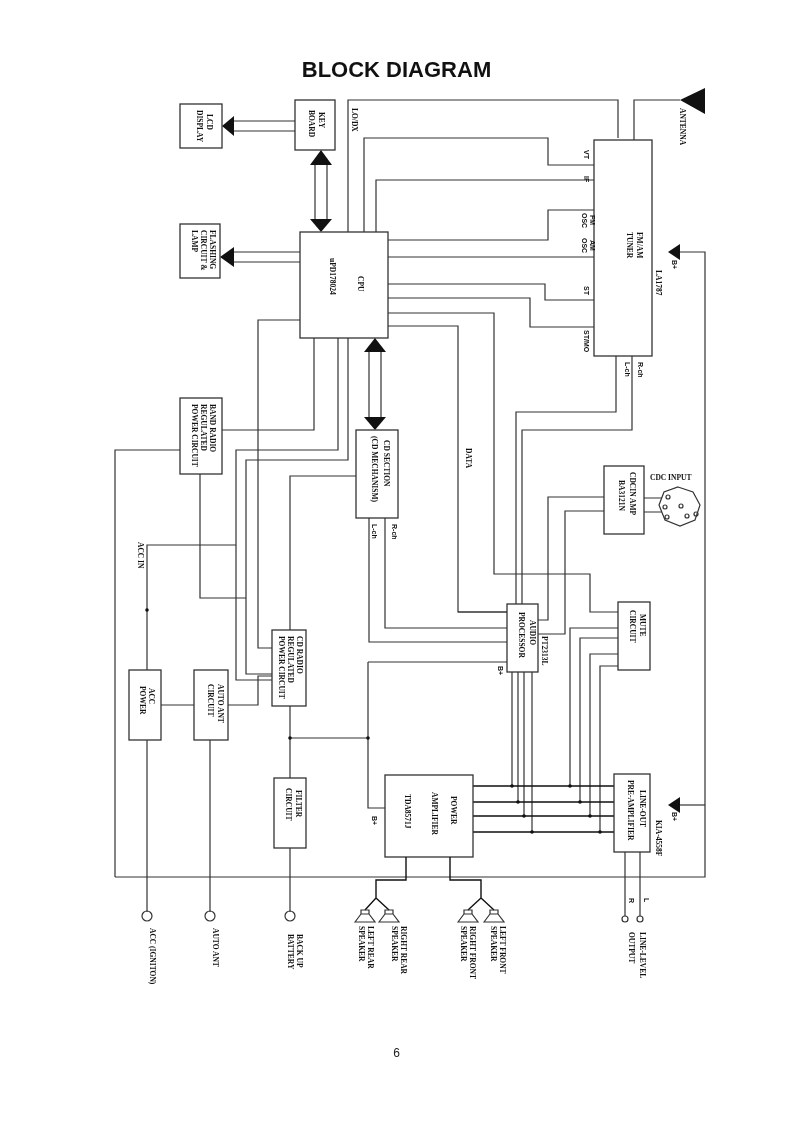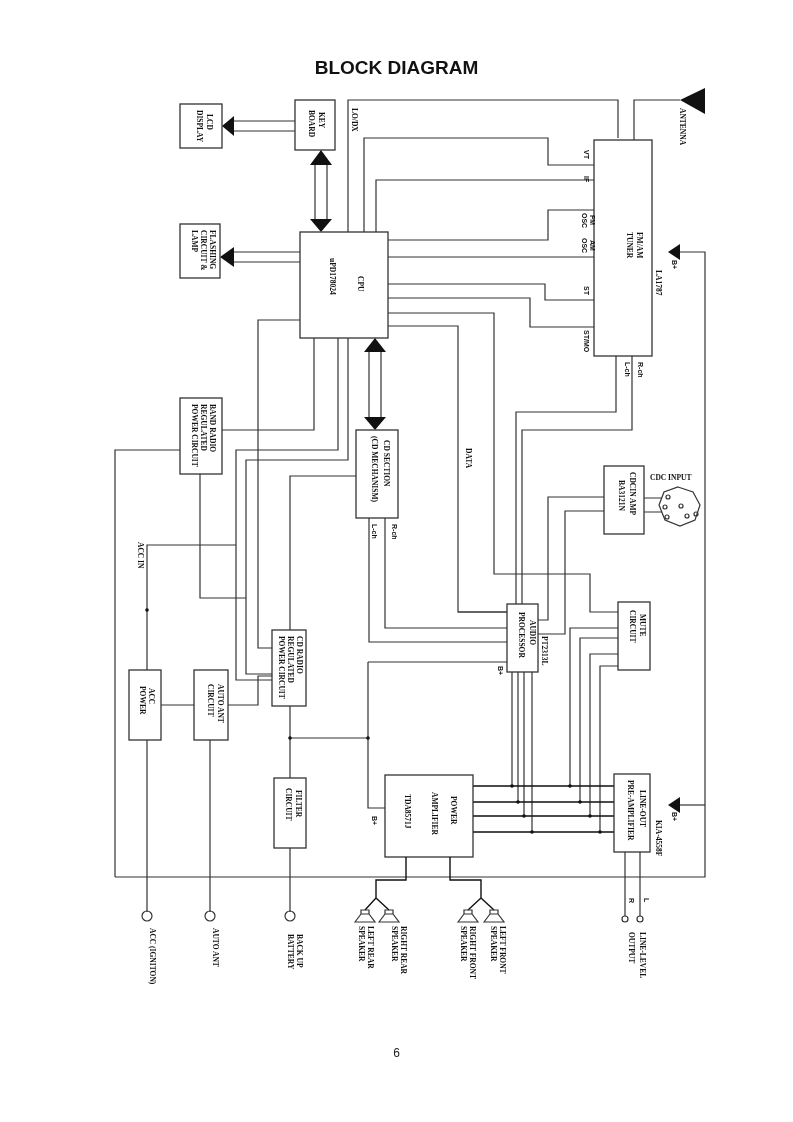--- a/index.html
+++ b/index.html
@@ -1,17 +1,17 @@
 <!DOCTYPE html>
 <html><head>
 <meta charset="utf-8">
 <style>
   html,body{margin:0;padding:0;background:#fff;}
   body{width:793px;height:1122px;position:relative;overflow:hidden;font-family:"Liberation Sans",sans-serif;}
-  .title{position:absolute;left:0;width:793px;top:57px;text-align:center;font-weight:bold;font-size:19px;color:#111;}
+  .title{position:absolute;left:0;width:793px;top:57px;text-align:center;font-weight:bold;font-size:22px;color:#111;}
   .page-num{position:absolute;left:0;width:793px;top:1046px;text-align:center;font-size:12px;color:#222;}
   svg{position:absolute;left:0;top:0;}
   .w{stroke:#333;stroke-width:1.2;fill:none;}
   .wb{stroke:#111;stroke-width:1.4;fill:none;}
   .box{stroke:#333;stroke-width:1.3;fill:#fff;}
   .lbl{font-family:"Liberation Serif",serif;font-weight:bold;font-size:7.5px;fill:#111;}
   .lbls{font-family:"Liberation Sans",sans-serif;font-weight:bold;font-size:7px;fill:#111;}
   .tri{fill:#111;stroke:none;}
   .dot{fill:#111;}
 </style>

